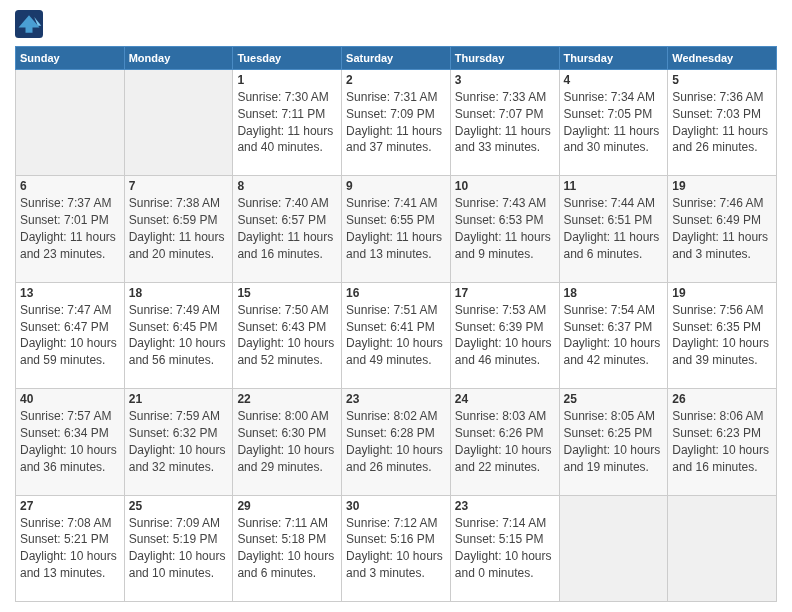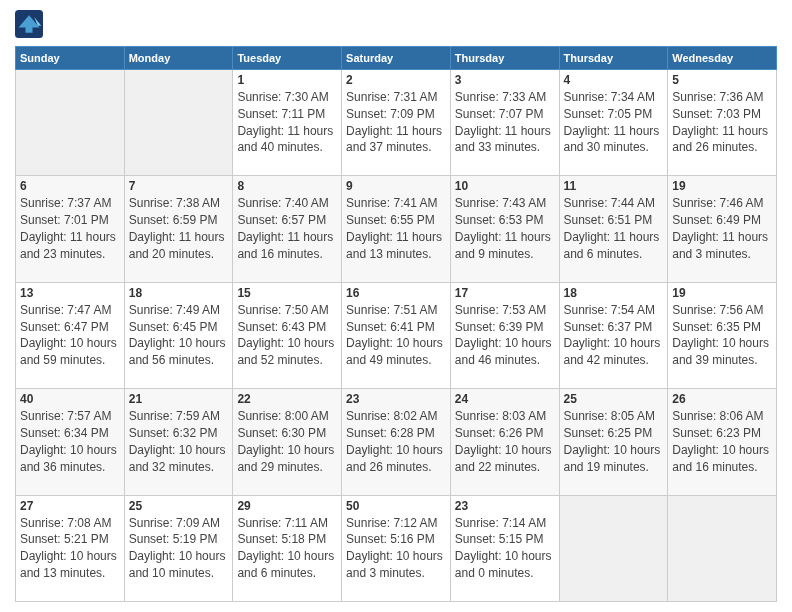--- a/index.html
+++ b/index.html
@@ -250,21 +250,21 @@
           </td>
           <td>
             <div class="day-num">25</div>
             <div class="day-info">Sunrise: 7:09 AM<br>Sunset: 5:19 PM<br>Daylight: 10 hours<br>and 10 minutes.</div>
           </td>
           <td>
             <div class="day-num">29</div>
             <div class="day-info">Sunrise: 7:11 AM<br>Sunset: 5:18 PM<br>Daylight: 10 hours<br>and 6 minutes.</div>
           </td>
           <td>
-            <div class="day-num">50</div>
+            <div class="day-num">30</div>
             <div class="day-info">Sunrise: 7:12 AM<br>Sunset: 5:16 PM<br>Daylight: 10 hours<br>and 3 minutes.</div>
           </td>
           <td>
             <div class="day-num">23</div>
             <div class="day-info">Sunrise: 7:14 AM<br>Sunset: 5:15 PM<br>Daylight: 10 hours<br>and 0 minutes.</div>
           </td>
           <td class="empty-cell"></td>
           <td class="empty-cell"></td>
         </tr>
       </tbody>

